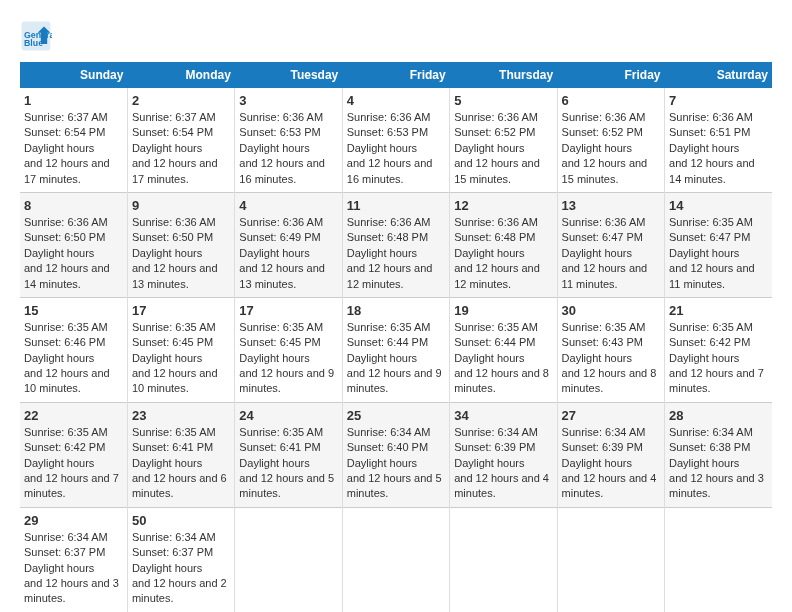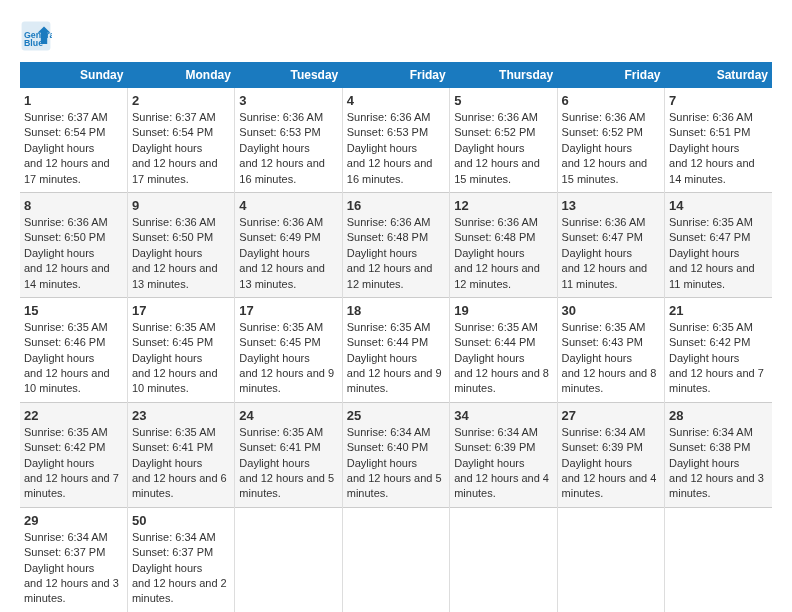--- a/index.html
+++ b/index.html
@@ -151,21 +151,21 @@
         </td>
         <td>
           <span class="day-num">9</span>
           <div class="day-info">Sunrise: 6:36 AM<br>Sunset: 6:50 PM<br>Daylight hours<br>and 12 hours and 13 minutes.</div>
         </td>
         <td>
           <span class="day-num">4</span>
           <div class="day-info">Sunrise: 6:36 AM<br>Sunset: 6:49 PM<br>Daylight hours<br>and 12 hours and 13 minutes.</div>
         </td>
         <td>
-          <span class="day-num">16</span>
+          <span class="day-num">11</span>
           <div class="day-info">Sunrise: 6:36 AM<br>Sunset: 6:48 PM<br>Daylight hours<br>and 12 hours and 12 minutes.</div>
         </td>
         <td>
           <span class="day-num">12</span>
           <div class="day-info">Sunrise: 6:36 AM<br>Sunset: 6:48 PM<br>Daylight hours<br>and 12 hours and 12 minutes.</div>
         </td>
         <td>
           <span class="day-num">13</span>
           <div class="day-info">Sunrise: 6:36 AM<br>Sunset: 6:47 PM<br>Daylight hours<br>and 12 hours and 11 minutes.</div>
         </td>

